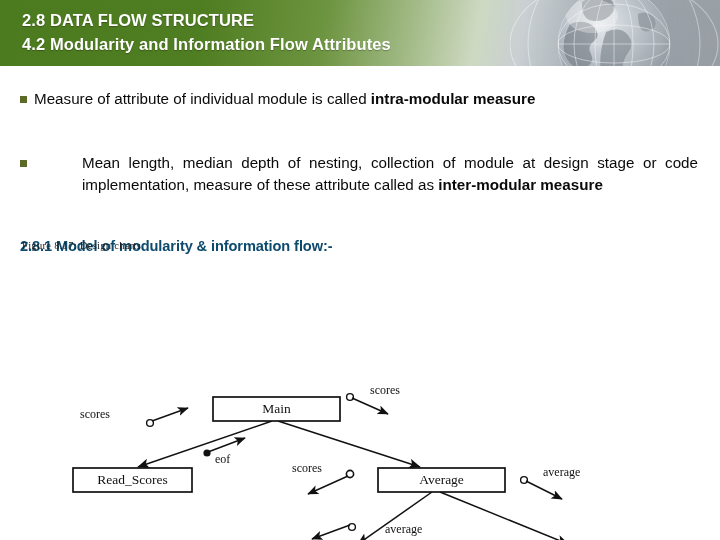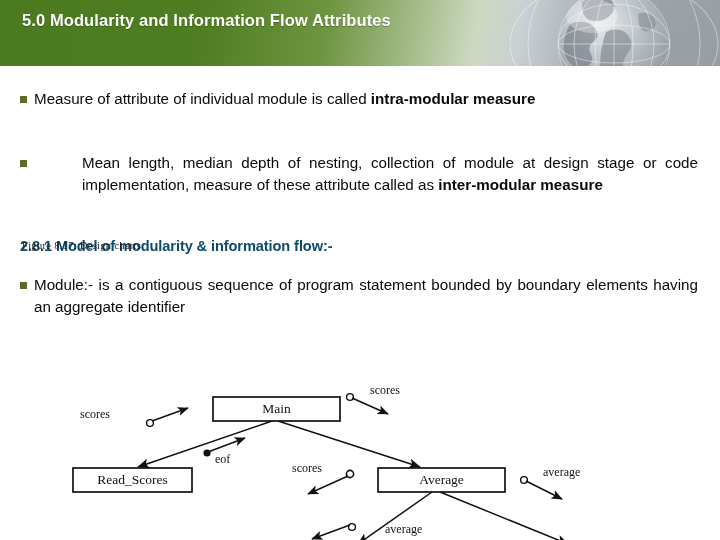--- a/index.html
+++ b/index.html
@@ -169,42 +169,39 @@
         <line x1="104" y1="22" x2="104" y2="134"></line>
       </g>
 
       <ellipse cx="82" cy="50" rx="26" ry="17" fill="#ffffff" fill-opacity="0.33"></ellipse>
     </g>
     <circle cx="104" cy="78" r="56" fill="none" stroke="#ffffff" stroke-opacity="0.35" stroke-width="1"></circle>
     <rect x="0" y="0" width="210" height="150" fill="url(#gfade)"></rect>
   </svg>
 
   <div class="banner-title-wrap">
-    <div class="banner-line">5.0 Modularity and Information Flow Attributes</div>
+    <div class="banner-line">2.8 DATA FLOW STRUCTURE</div>
+    <div class="banner-line">4.2 Modularity and Information Flow Attributes</div>
   </div>
 </div>
 
 <div class="content">
 
   <div class="bullet-block" id="b1">
     <span class="bullet-mark"></span>
     <div class="bullet-text"><span>Measure  of  attribute  of  individual  module  is  called  </span><b>intra-modular measure</b></div>
   </div>
 
   <div class="bullet-block" id="b2">
     <span class="bullet-mark"></span>
     <div class="bullet-text"><span>Mean  length,  median  depth  of  nesting,  collection  of  module  at  design stage or code implementation, measure of these attribute called  as </span><b>inter-modular measure</b></div>
   </div>
 
   <div class="section-head" id="h1">2.8.1 Model of modularity &amp; information flow:-</div>
 
-  <div class="bullet-block" id="b3">
-    <span class="bullet-mark"></span>
-    <div class="bullet-text">Module:-  is  a  contiguous  sequence  of  program  statement  bounded  by boundary elements having an aggregate identifier</div>
-  </div>
 
   <div class="diagram">
     <svg width="640" height="212" viewBox="0 0 640 212" xmlns="http://www.w3.org/2000/svg">
       <defs>
         <marker id="ah" markerWidth="9" markerHeight="9" refX="7.4" refY="3.3" orient="auto" markerUnits="strokeWidth">
           <path d="M0,0 L8,3.3 L0,6.6 L1.9,3.3 z" fill="#111111"></path>
         </marker>
       </defs>
 
       <g stroke="#111111" fill="none" stroke-width="1.5">

